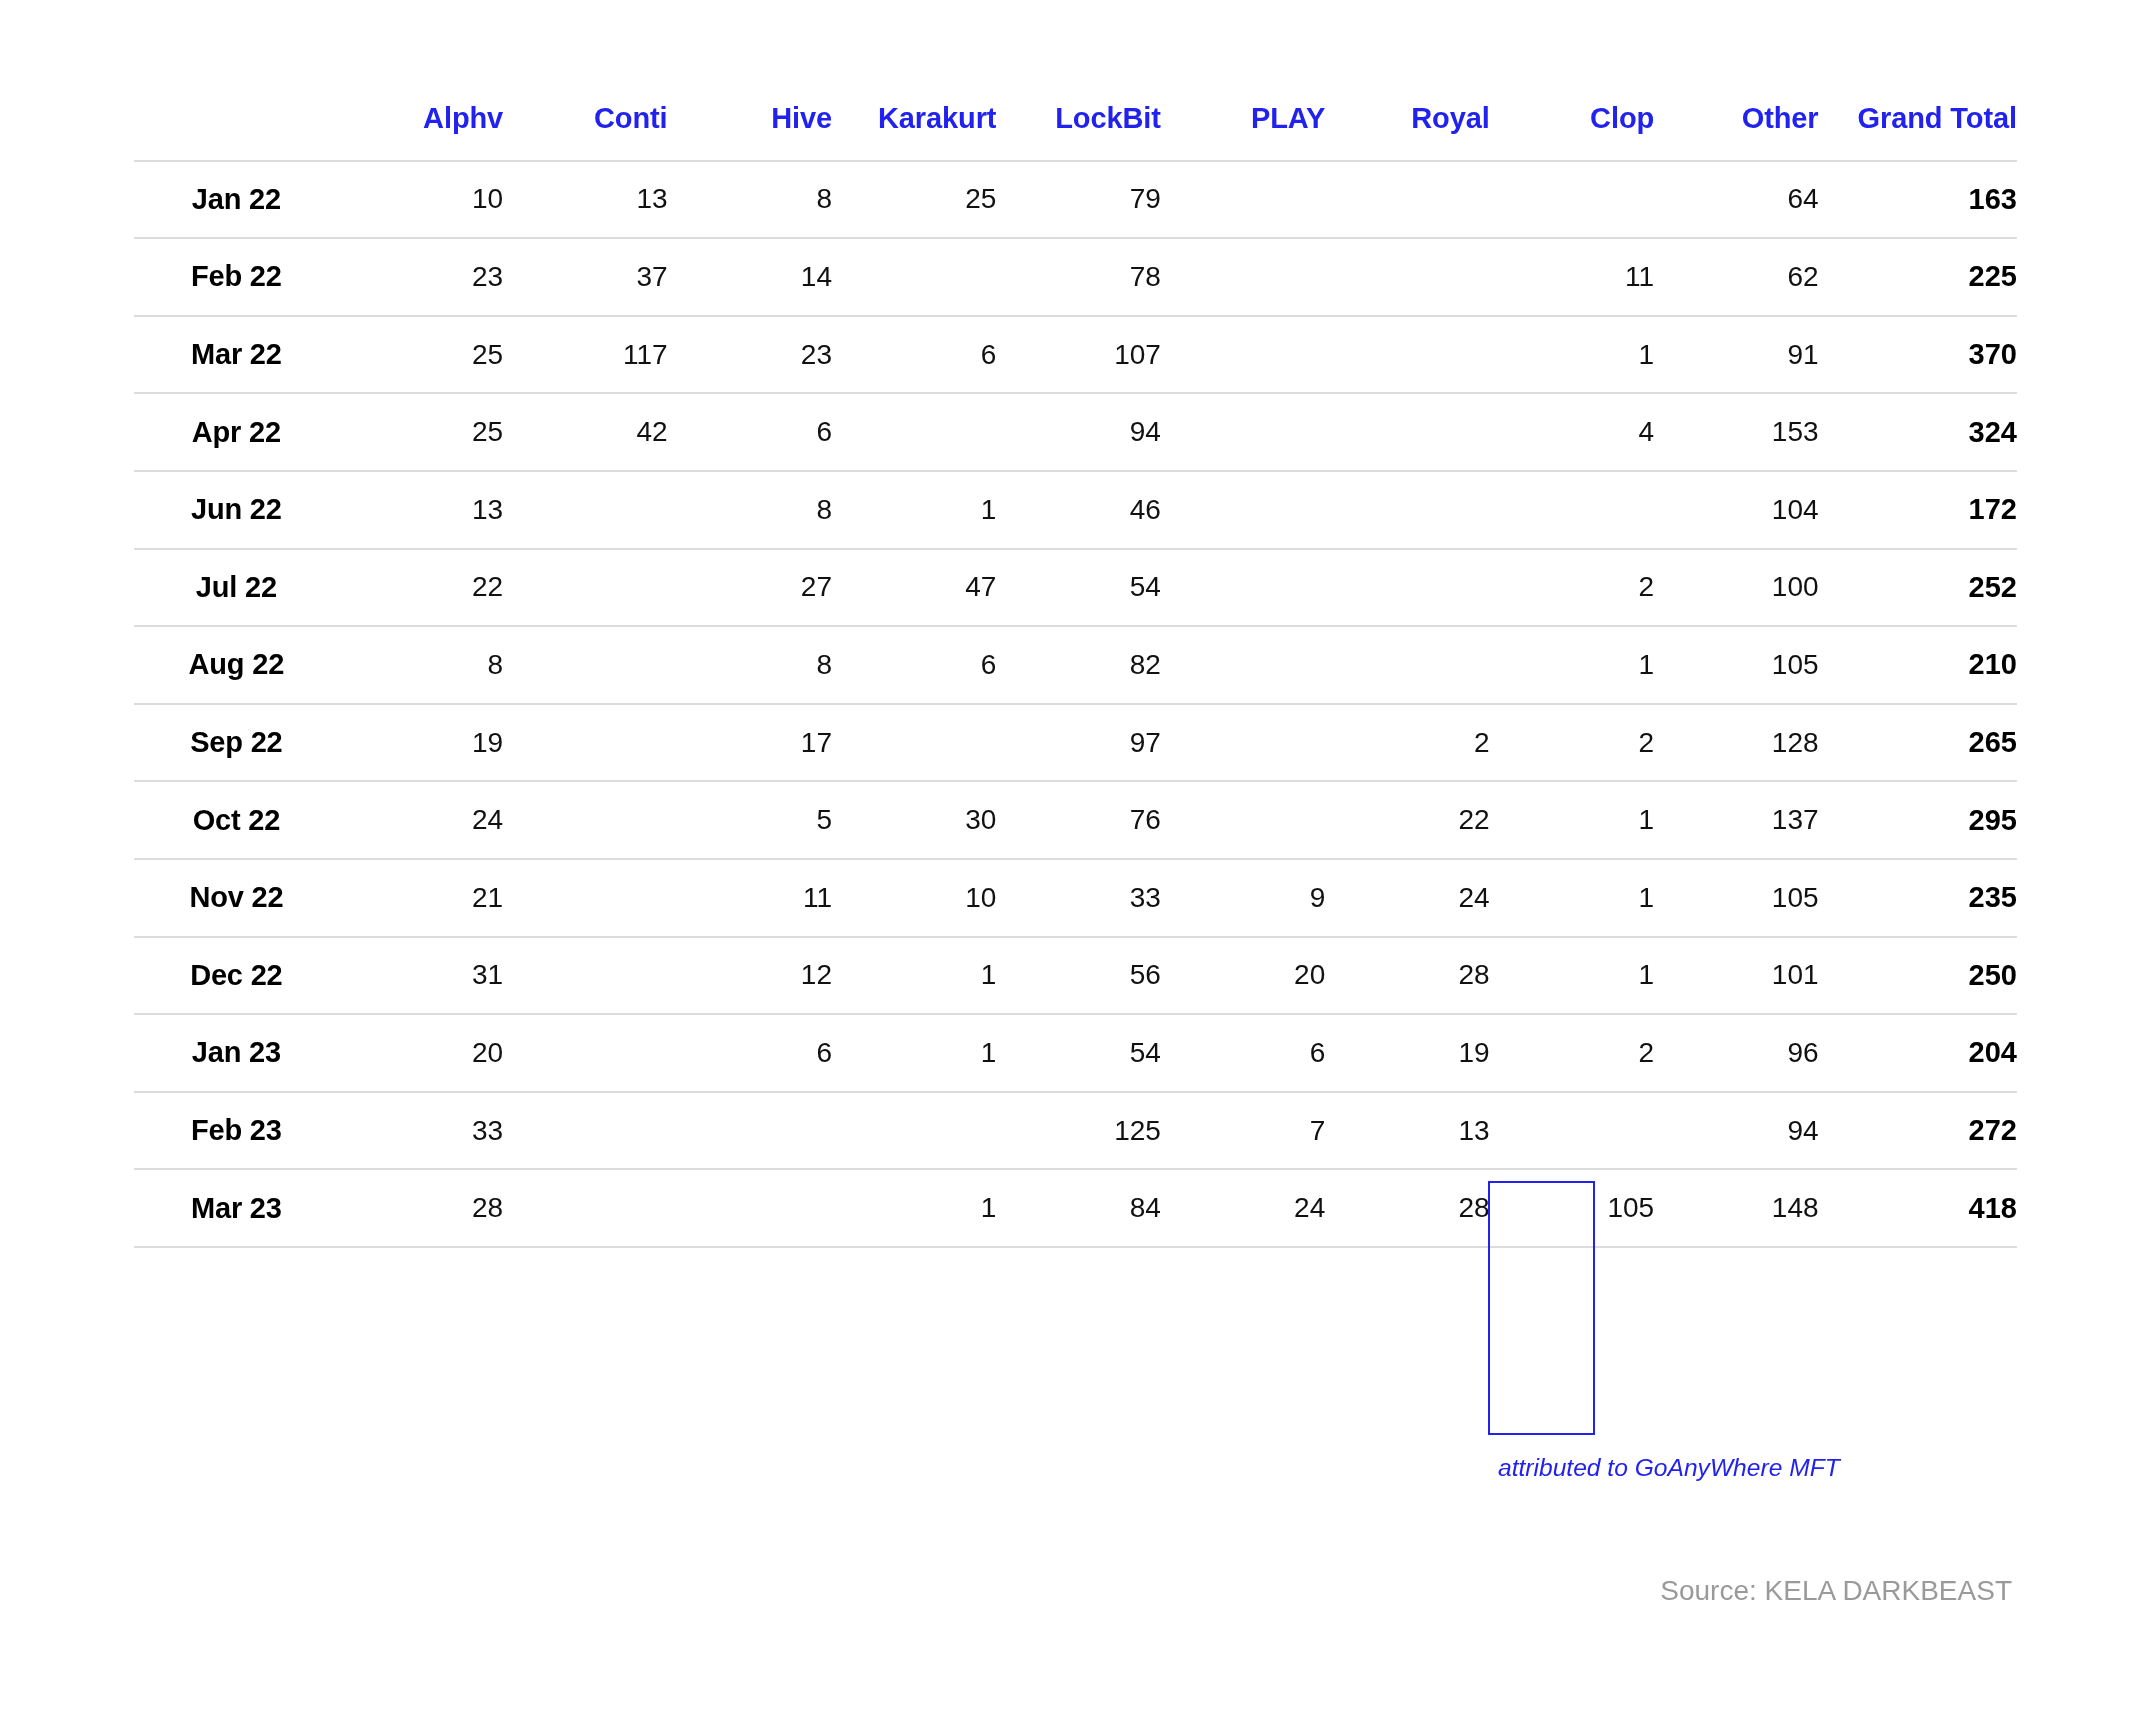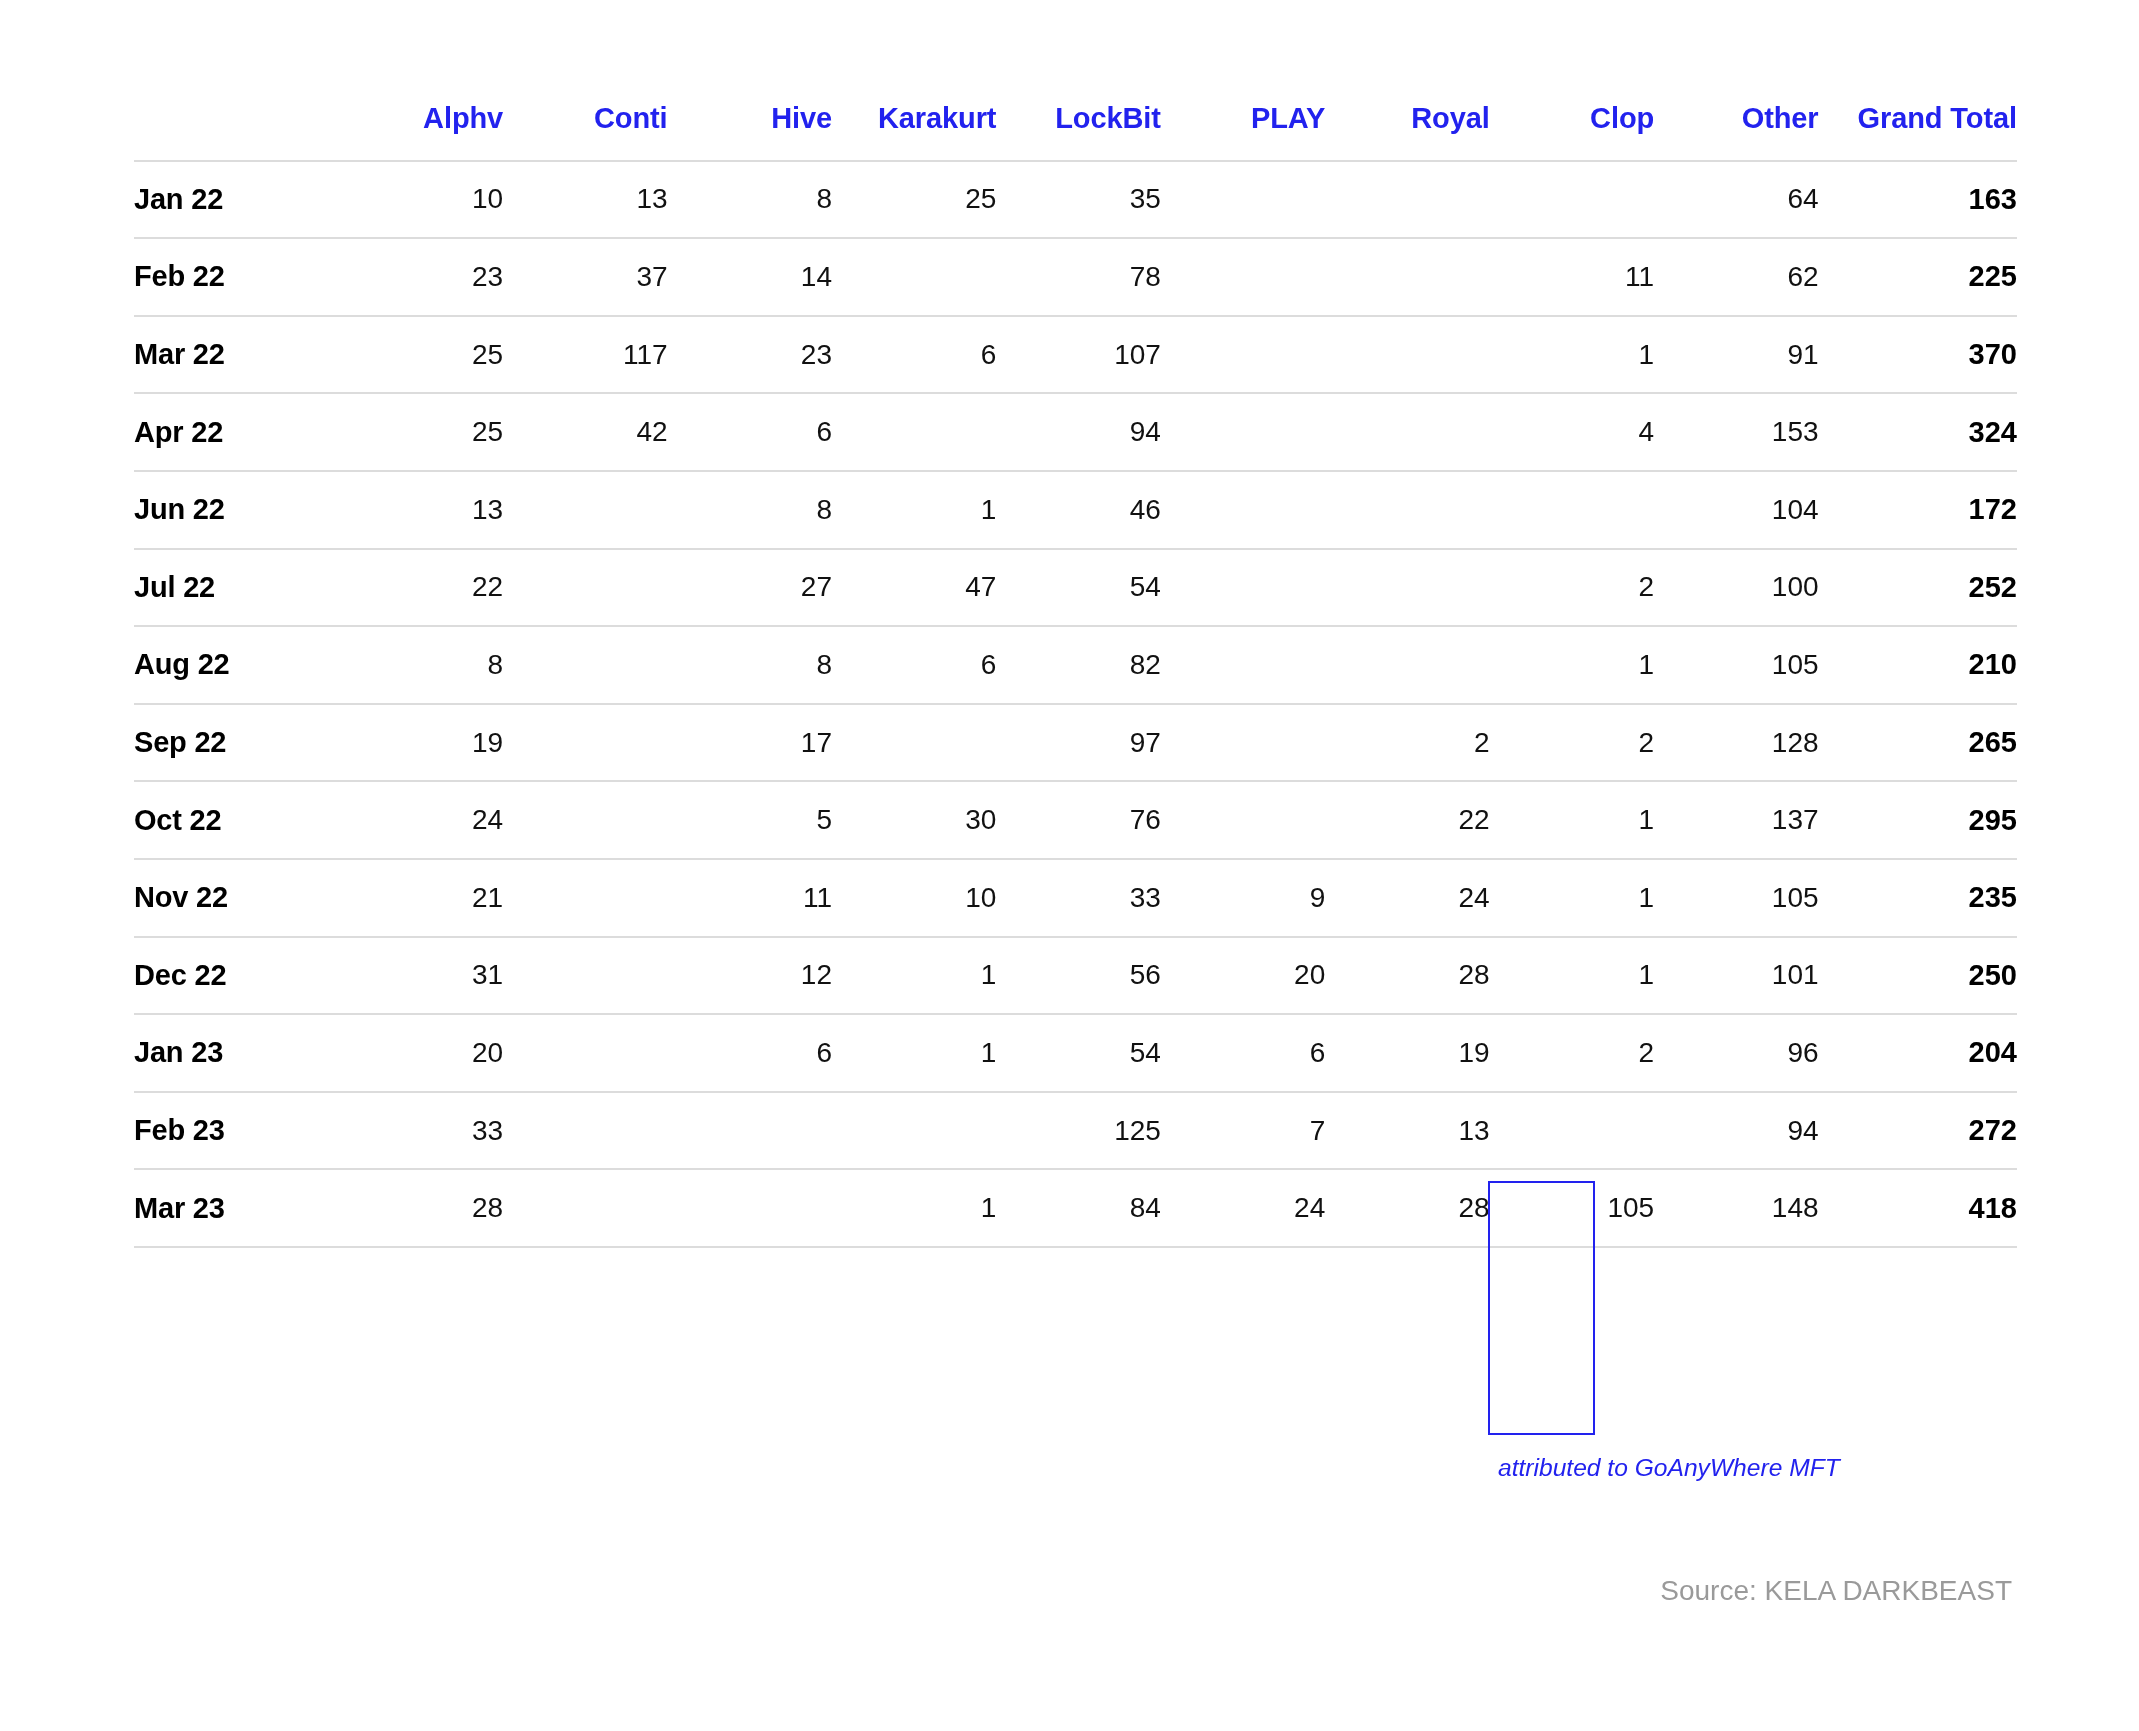--- a/index.html
+++ b/index.html
@@ -59,21 +59,21 @@
     color: #111111;
     text-align: right;
     padding: 20.3px 0 20.3px 0;
     border-bottom: 2.1px solid #dcdcdc;
     vertical-align: middle;
     white-space: nowrap;
     height: 35px;
   }
 
   tbody td.rowlabel {
-    text-align: left;
+    text-align: center;
     font-weight: bold;
     font-size: 29px;
     color: #000000;
     letter-spacing: -0.2px;
   }
 
   tbody td.grandtotal {
     font-weight: bold;
     font-size: 29px;
     color: #000000;
@@ -145,21 +145,21 @@
           <th>Grand Total</th>
         </tr>
       </thead>
       <tbody id="tbody">
           <tr>
             <td class="rowlabel">Jan 22</td>
             <td>10</td>
             <td>13</td>
             <td>8</td>
             <td>25</td>
-            <td>35</td>
+            <td>79</td>
             <td></td>
             <td></td>
             <td></td>
             <td>64</td>
             <td class="grandtotal">163</td>
           </tr>
           <tr>
             <td class="rowlabel">Feb 22</td>
             <td>23</td>
             <td>37</td>

